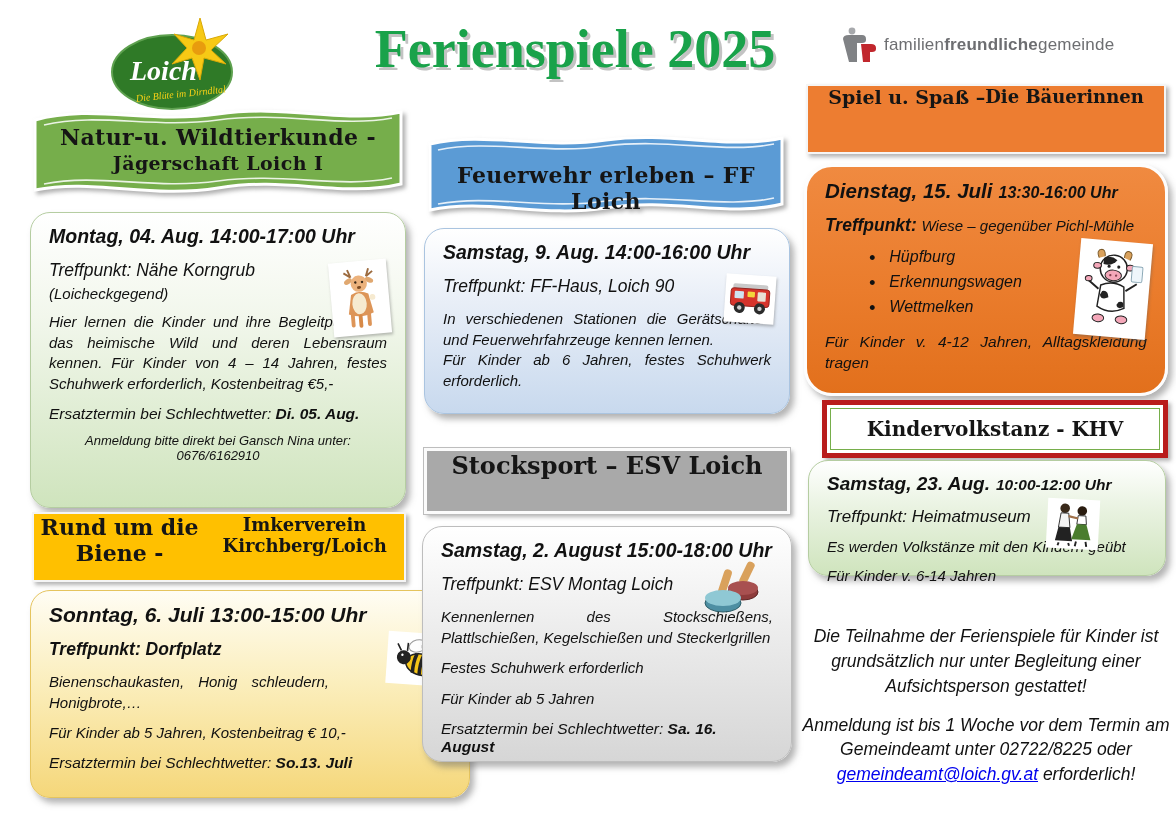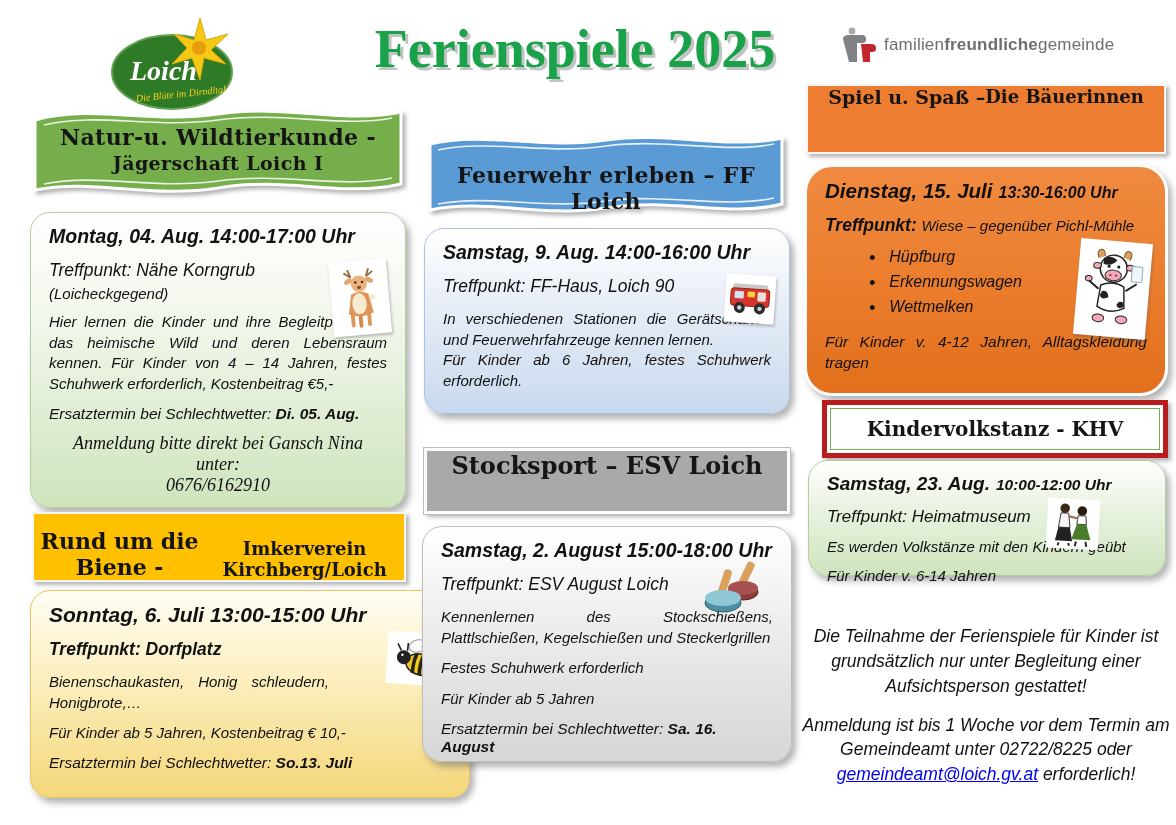--- a/index.html
+++ b/index.html
@@ -15,21 +15,21 @@
   .family-text{font-size:17px;color:#6D6E71;letter-spacing:.2px;}
   .family-text b{font-weight:bold;}
 
   
   .wave-banner{position:absolute;filter:drop-shadow(3px 3px 2px rgba(110,110,110,.55));}
   .banner-label{position:absolute;width:100%;text-align:center;
     font-family:"DejaVu Serif",serif;font-weight:700;color:#151515;letter-spacing:.4px;}
   .rect-banner{position:absolute;display:flex;flex-direction:row;justify-content:center;
     text-align:center;border:2px solid #f5f5f5;box-shadow:3px 3px 4px rgba(90,90,90,.45);
     font-family:"DejaVu Serif",serif;font-weight:700;color:#151515;}
-  .banner-yellow{background:#FFC000;align-items:flex-end;}
+  .banner-yellow{background:#FFC000;}
   .banner-gray{background:#A9A9A9;border:3px solid #fbfbfb;outline:1px solid #bdbdbd;}
   .banner-orange{background:#ED7D31;}
   .khv-banner{position:absolute;background:#fff;border:5px solid #b91c1c;
     box-shadow:3px 3px 4px rgba(110,110,110,.5);display:flex;align-items:center;justify-content:center;
     font-family:"DejaVu Serif",serif;font-weight:700;font-size:20px;color:#151515;}
   .khv-banner::before{content:'';position:absolute;inset:3px;border:1px solid #76AE4B;pointer-events:none;}
 
   
   .box{position:absolute;border-radius:20px;box-shadow:4px 5px 6px rgba(105,105,105,.5);
     padding:12px 18px 8px 18px;box-sizing:border-box;font-style:italic;color:#111;}
@@ -44,21 +44,21 @@
   .box p{margin:0 0 10px 0;}
   .date{font-weight:bold;font-size:19.5px;font-style:italic;margin-bottom:12px !important;}
   .date .time{font-size:16px;margin-left:6px;}
   .treff{font-size:17.5px;margin-bottom:12px !important;}
   .treff.bold{font-weight:bold;}
   .treff .treff-small{font-weight:normal;font-size:15px;}
   .note{font-size:15px;margin-top:-8px !important;}
   .body-txt{font-size:15px;line-height:1.38;text-align:justify;}
   .ersatz{font-size:15.5px;}
   .ersatz b{font-weight:bold;}
-  .center-txt{text-align:center;font-size:18px;font-family:Liberation Serif, serif;}
+  .center-txt{text-align:center;font-size:13px;}
   .bullets{list-style:none;margin:0 0 12px 0;padding:0 0 0 44px;font-size:16px;}
   .bullets li{margin-bottom:4px;display:flex;gap:14px;}
   .bullets li::before{content:'\2022';font-size:18px;}
 
   
   .clip-card{position:absolute;background:#fff;box-shadow:1px 2px 3px rgba(90,90,90,.4);
     display:flex;align-items:center;justify-content:center;}
   .clip-free{position:absolute;}
 
   
@@ -187,21 +187,21 @@
       </svg>
     </div>
   </div>
 
   <div class="rect-banner banner-gray" style="left:424px;top:448px;width:360px;height:60px;">
     <div style="font-size:24px;">Stocksport – ESV Loich</div>
   </div>
 
   <div class="box box-gray" style="left:422px;top:526px;width:370px;height:236px;">
     <p class="date">Samstag, 2. August 15:00-18:00 Uhr</p>
-    <p class="treff">Treffpunkt: ESV August Loich</p>
+    <p class="treff">Treffpunkt: ESV Montag Loich</p>
     <p class="body-txt">Kennenlernen des Stockschießens, Plattlschießen, Kegelschießen und Steckerlgrillen</p>
     <p class="body-txt">Festes Schuhwerk erforderlich</p>
     <p class="body-txt">Für Kinder ab 5 Jahren</p>
     <p class="ersatz"><span>Ersatztermin bei Schlechtwetter: </span><b>Sa. 16. August</b></p>
     <div class="clip-free" style="right:26px;top:34px;">
       <svg width="66" height="58" viewBox="0 0 66 58">
         <rect x="44" y="0" width="8" height="24" rx="3.5" fill="#D9A15C" transform="rotate(26 48 12)"></rect>
         <ellipse cx="44" cy="31" rx="15" ry="8" fill="#8E3B3B" stroke="#5c2424"></ellipse>
         <ellipse cx="44" cy="27" rx="15" ry="7" fill="#a85050"></ellipse>
         <rect x="22" y="8" width="8" height="26" rx="3.5" fill="#D9A15C" transform="rotate(18 26 21)"></rect>

